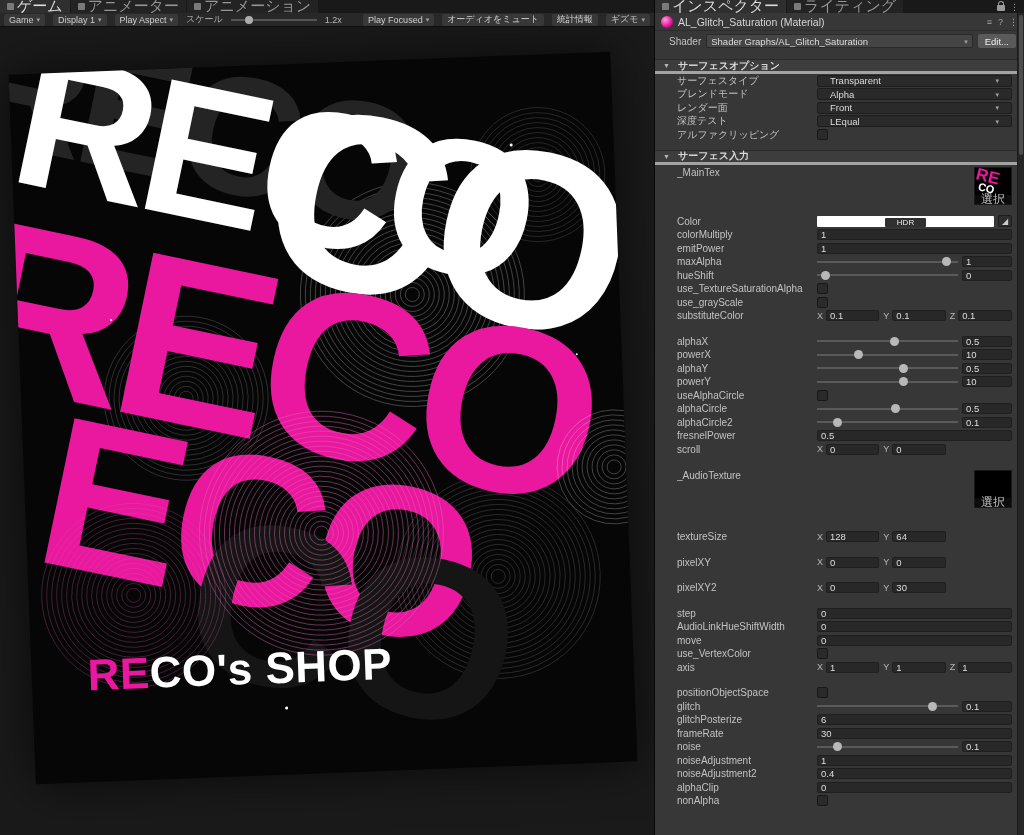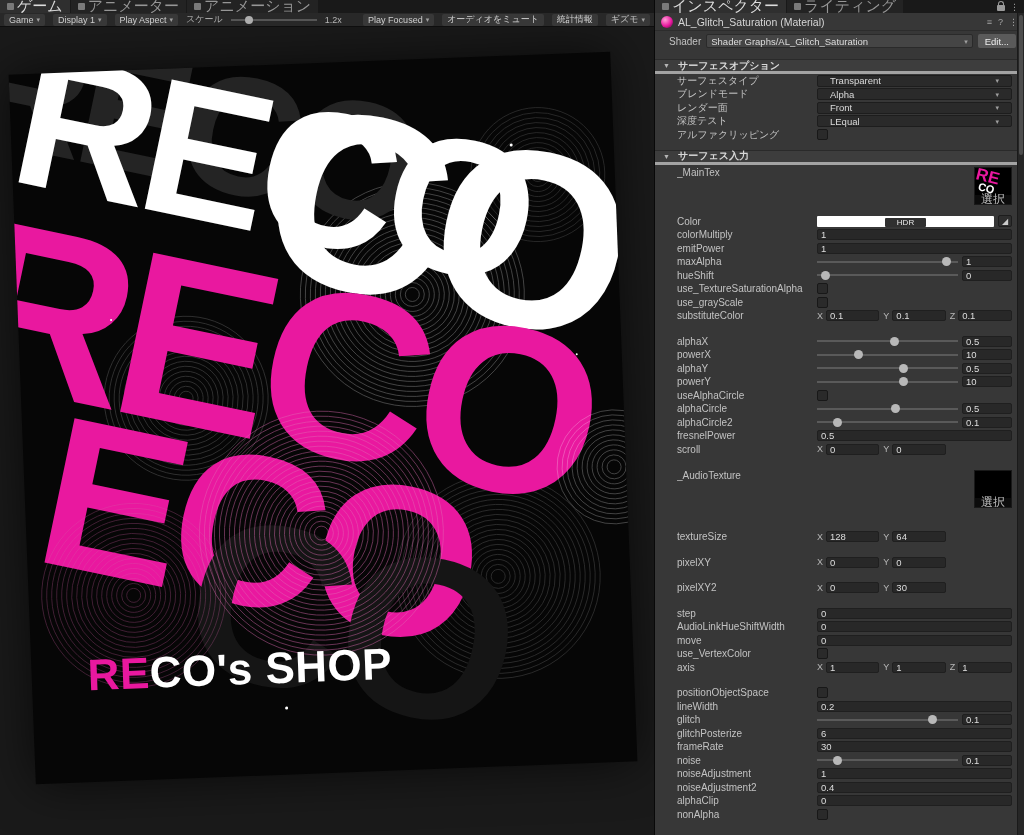--- a/index.html
+++ b/index.html
@@ -650,26 +650,20 @@
           </div>
         </div>
         <div class="gap"></div>
         <div class="row">
           <div class="rlabel">positionObjectSpace</div>
           <div class="rctl">
             <div class="cb"></div>
           </div>
         </div>
         <div class="row">
-          <div class="rlabel">lineWidth</div>
-          <div class="rctl">
-            <div class="field">0.2</div>
-          </div>
-        </div>
-        <div class="row">
           <div class="rlabel">glitch</div>
           <div class="rctl">
             <div class="sl">
               <div class="track"></div>
               <div class="sthumb" style="left: calc(84% - 7.6px);"></div>
             </div>
             <div class="field slval">0.1</div>
           </div>
         </div>
         <div class="row">

